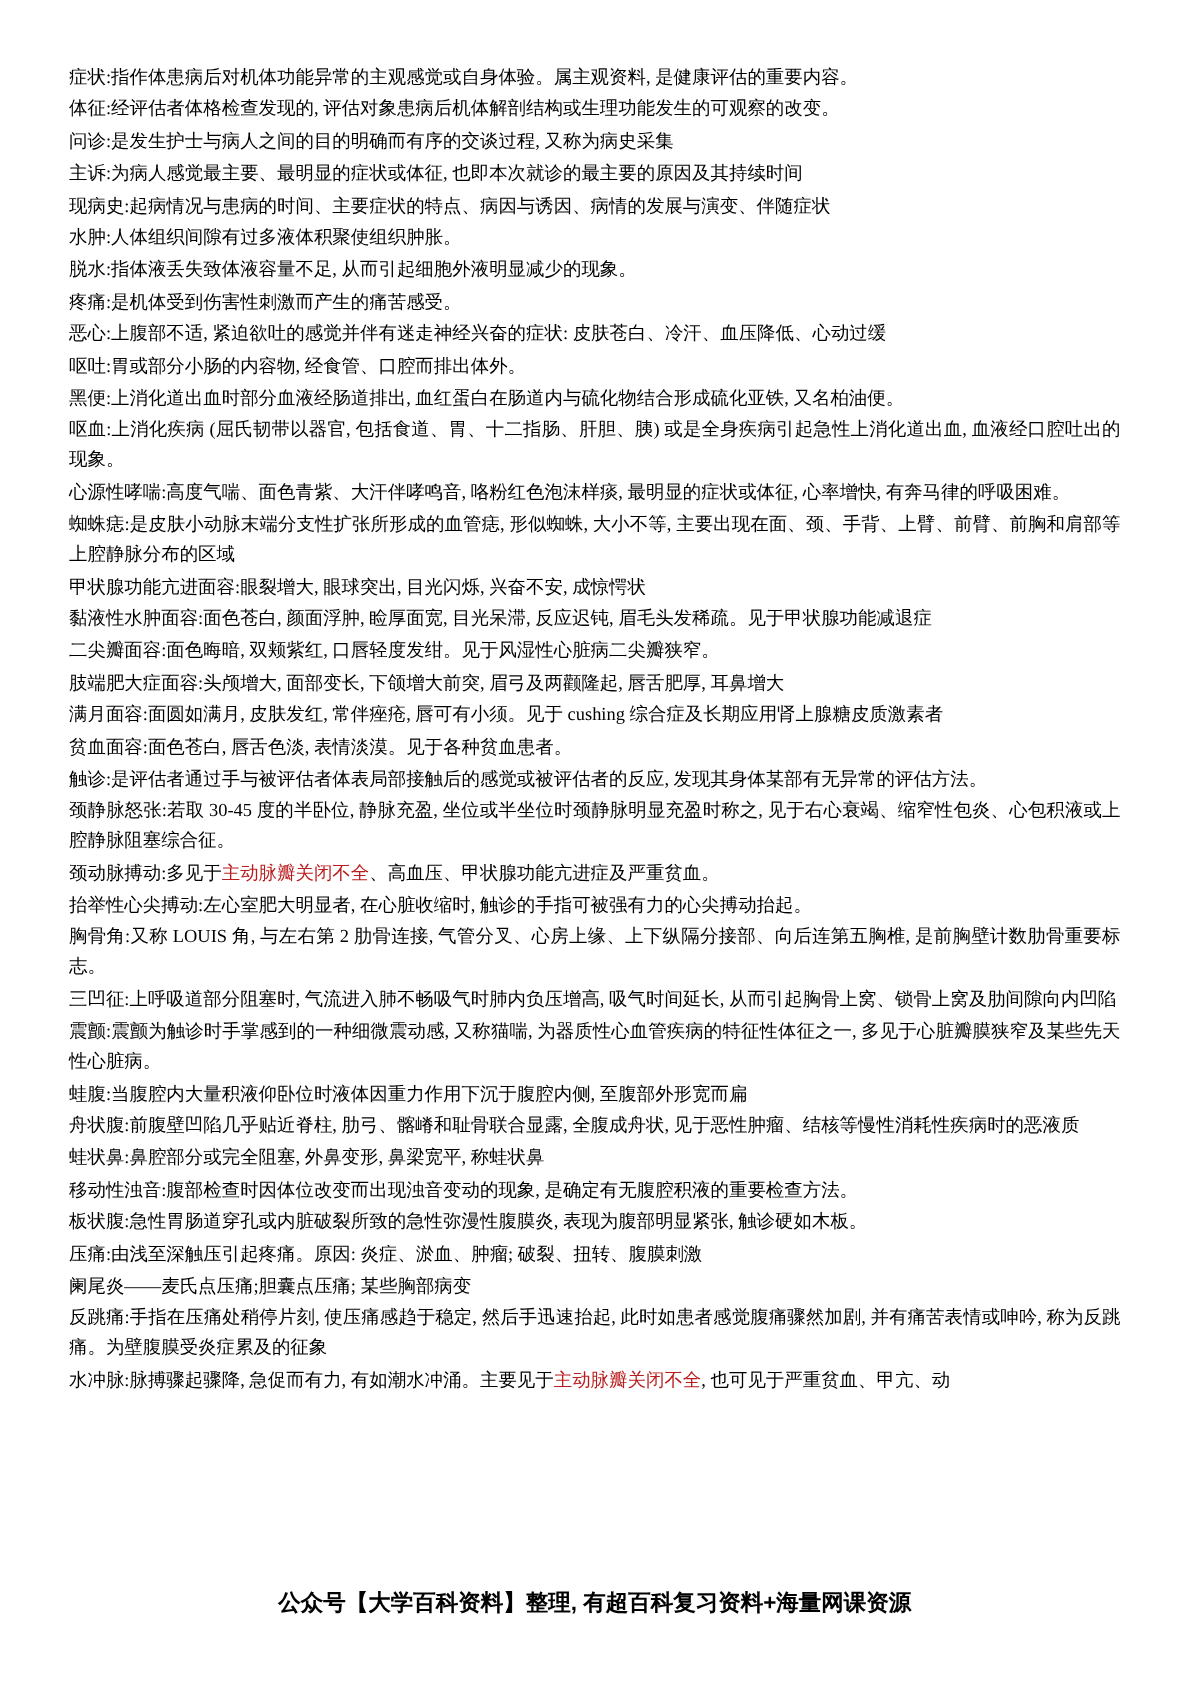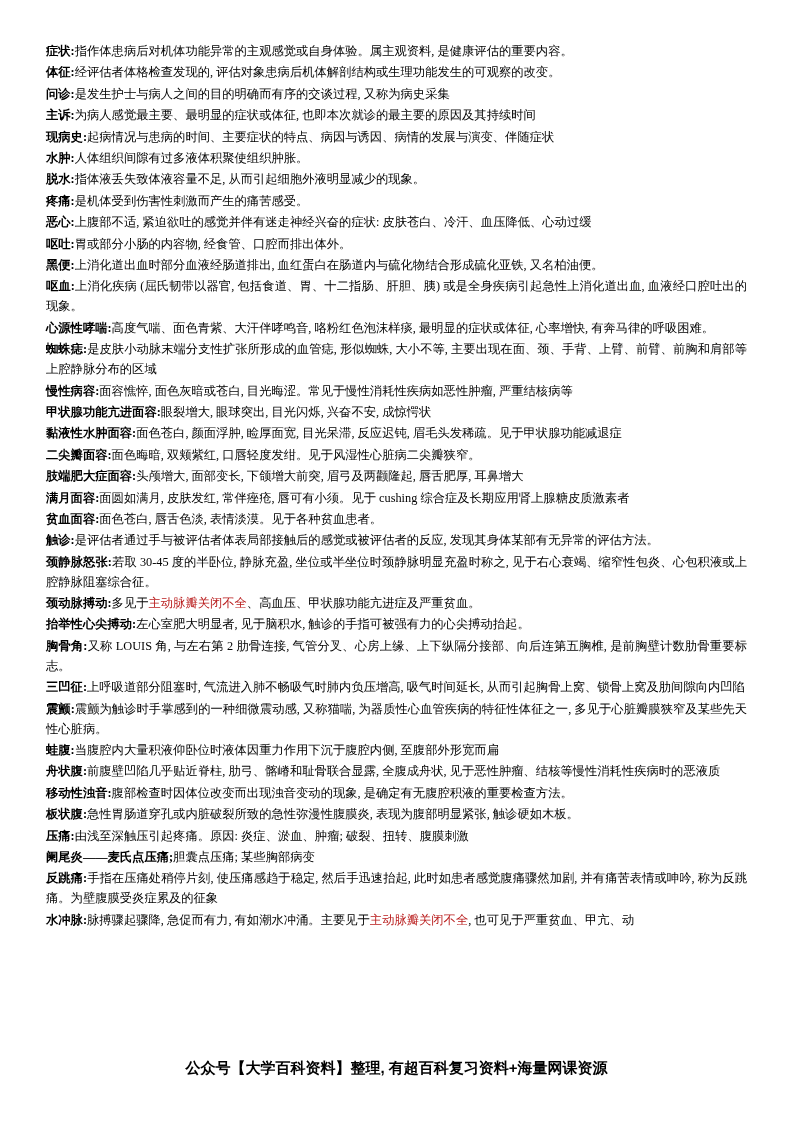--- a/index.html
+++ b/index.html
@@ -24,21 +24,21 @@
     display: block;
   }
   .entry {
     font-size: 12.3px;
     line-height: 1.62;
     margin: 0 0 1.5px 0;
     text-align: justify;
     text-justify: inter-ideograph;
   }
   .term {
-    font-weight: bold;
+    font-weight: normal;
   }
   .body-text {
     font-weight: normal;
   }
   .hl-red {
     color: #b91c1c;
   }
   .footer {
     position: absolute;
     left: 0;
@@ -63,36 +63,36 @@
       <p class="entry"><span class="term">现病史:</span><span class="body-text">起病情况与患病的时间、主要症状的特点、病因与诱因、病情的发展与演变、伴随症状</span></p>
       <p class="entry"><span class="term">水肿:</span><span class="body-text">人体组织间隙有过多液体积聚使组织肿胀。</span></p>
       <p class="entry"><span class="term">脱水:</span><span class="body-text">指体液丢失致体液容量不足, 从而引起细胞外液明显减少的现象。</span></p>
       <p class="entry"><span class="term">疼痛:</span><span class="body-text">是机体受到伤害性刺激而产生的痛苦感受。</span></p>
       <p class="entry"><span class="term">恶心:</span><span class="body-text">上腹部不适, 紧迫欲吐的感觉并伴有迷走神经兴奋的症状: 皮肤苍白、冷汗、血压降低、心动过缓</span></p>
       <p class="entry"><span class="term">呕吐:</span><span class="body-text">胃或部分小肠的内容物, 经食管、口腔而排出体外。</span></p>
       <p class="entry"><span class="term">黑便:</span><span class="body-text">上消化道出血时部分血液经肠道排出, 血红蛋白在肠道内与硫化物结合形成硫化亚铁, 又名柏油便。</span></p>
       <p class="entry"><span class="term">呕血:</span><span class="body-text">上消化疾病 (屈氏韧带以器官, 包括食道、胃、十二指肠、肝胆、胰) 或是全身疾病引起急性上消化道出血, 血液经口腔吐出的现象。</span></p>
       <p class="entry"><span class="term">心源性哮喘:</span><span class="body-text">高度气喘、面色青紫、大汗伴哮鸣音, 咯粉红色泡沫样痰, 最明显的症状或体征, 心率增快, 有奔马律的呼吸困难。</span></p>
       <p class="entry"><span class="term">蜘蛛痣:</span><span class="body-text">是皮肤小动脉末端分支性扩张所形成的血管痣, 形似蜘蛛, 大小不等, 主要出现在面、颈、手背、上臂、前臂、前胸和肩部等上腔静脉分布的区域</span></p>
-      <p class="entry"><span class="term">慢性病容:</span><span class="body-text">面容憔悴, 面色灰暗或苍白, 目光晦涩。常见于慢性消耗性疾病如恶性肿瘤, 严重结核病等</span></p>
       <p class="entry"><span class="term">甲状腺功能亢进面容:</span><span class="body-text">眼裂增大, 眼球突出, 目光闪烁, 兴奋不安, 成惊愕状</span></p>
       <p class="entry"><span class="term">黏液性水肿面容:</span><span class="body-text">面色苍白, 颜面浮肿, 睑厚面宽, 目光呆滞, 反应迟钝, 眉毛头发稀疏。见于甲状腺功能减退症</span></p>
       <p class="entry"><span class="term">二尖瓣面容:</span><span class="body-text">面色晦暗, 双颊紫红, 口唇轻度发绀。见于风湿性心脏病二尖瓣狭窄。</span></p>
       <p class="entry"><span class="term">肢端肥大症面容:</span><span class="body-text">头颅增大, 面部变长, 下颌增大前突, 眉弓及两颧隆起, 唇舌肥厚, 耳鼻增大</span></p>
       <p class="entry"><span class="term">满月面容:</span><span class="body-text">面圆如满月, 皮肤发红, 常伴痤疮, 唇可有小须。见于 cushing 综合症及长期应用肾上腺糖皮质激素者</span></p>
       <p class="entry"><span class="term">贫血面容:</span><span class="body-text">面色苍白, 唇舌色淡, 表情淡漠。见于各种贫血患者。</span></p>
       <p class="entry"><span class="term">触诊:</span><span class="body-text">是评估者通过手与被评估者体表局部接触后的感觉或被评估者的反应, 发现其身体某部有无异常的评估方法。</span></p>
       <p class="entry"><span class="term">颈静脉怒张:</span><span class="body-text">若取 30-45 度的半卧位, 静脉充盈, 坐位或半坐位时颈静脉明显充盈时称之, 见于右心衰竭、缩窄性包炎、心包积液或上腔静脉阻塞综合征。</span></p>
       <p class="entry"><span class="term">颈动脉搏动:</span><span class="body-text">多见于</span><span class="hl-red">主动脉瓣关闭不全</span><span class="body-text">、高血压、甲状腺功能亢进症及严重贫血。</span></p>
-      <p class="entry"><span class="term">抬举性心尖搏动:</span><span class="body-text">左心室肥大明显者, 见于脑积水, 触诊的手指可被强有力的心尖搏动抬起。</span></p>
+      <p class="entry"><span class="term">抬举性心尖搏动:</span><span class="body-text">左心室肥大明显者, 在心脏收缩时, 触诊的手指可被强有力的心尖搏动抬起。</span></p>
       <p class="entry"><span class="term">胸骨角:</span><span class="body-text">又称 LOUIS 角, 与左右第 2 肋骨连接, 气管分叉、心房上缘、上下纵隔分接部、向后连第五胸椎, 是前胸壁计数肋骨重要标志。</span></p>
       <p class="entry"><span class="term">三凹征:</span><span class="body-text">上呼吸道部分阻塞时, 气流进入肺不畅吸气时肺内负压增高, 吸气时间延长, 从而引起胸骨上窝、锁骨上窝及肋间隙向内凹陷</span></p>
       <p class="entry"><span class="term">震颤:</span><span class="body-text">震颤为触诊时手掌感到的一种细微震动感, 又称猫喘, 为器质性心血管疾病的特征性体征之一, 多见于心脏瓣膜狭窄及某些先天性心脏病。</span></p>
       <p class="entry"><span class="term">蛙腹:</span><span class="body-text">当腹腔内大量积液仰卧位时液体因重力作用下沉于腹腔内侧, 至腹部外形宽而扁</span></p>
       <p class="entry"><span class="term">舟状腹:</span><span class="body-text">前腹壁凹陷几乎贴近脊柱, 肋弓、髂嵴和耻骨联合显露, 全腹成舟状, 见于恶性肿瘤、结核等慢性消耗性疾病时的恶液质</span></p>
+      <p class="entry"><span class="term">蛙状鼻:</span><span class="body-text">鼻腔部分或完全阻塞, 外鼻变形, 鼻梁宽平, 称蛙状鼻</span></p>
       <p class="entry"><span class="term">移动性浊音:</span><span class="body-text">腹部检查时因体位改变而出现浊音变动的现象, 是确定有无腹腔积液的重要检查方法。</span></p>
       <p class="entry"><span class="term">板状腹:</span><span class="body-text">急性胃肠道穿孔或内脏破裂所致的急性弥漫性腹膜炎, 表现为腹部明显紧张, 触诊硬如木板。</span></p>
       <p class="entry"><span class="term">压痛:</span><span class="body-text">由浅至深触压引起疼痛。原因: 炎症、淤血、肿瘤; 破裂、扭转、腹膜刺激</span></p>
       <p class="entry"><span class="term">阑尾炎——麦氏点压痛;</span><span class="body-text">胆囊点压痛; 某些胸部病变</span></p>
       <p class="entry"><span class="term">反跳痛:</span><span class="body-text">手指在压痛处稍停片刻, 使压痛感趋于稳定, 然后手迅速抬起, 此时如患者感觉腹痛骤然加剧, 并有痛苦表情或呻吟, 称为反跳痛。为壁腹膜受炎症累及的征象</span></p>
       <p class="entry"><span class="term">水冲脉:</span><span class="body-text">脉搏骤起骤降, 急促而有力, 有如潮水冲涌。主要见于</span><span class="hl-red">主动脉瓣关闭不全</span><span class="body-text">, 也可见于严重贫血、甲亢、动</span></p>
     </div>
   <div class="footer">公众号【大学百科资料】整理, 有超百科复习资料+海量网课资源</div>
 </div>
 

